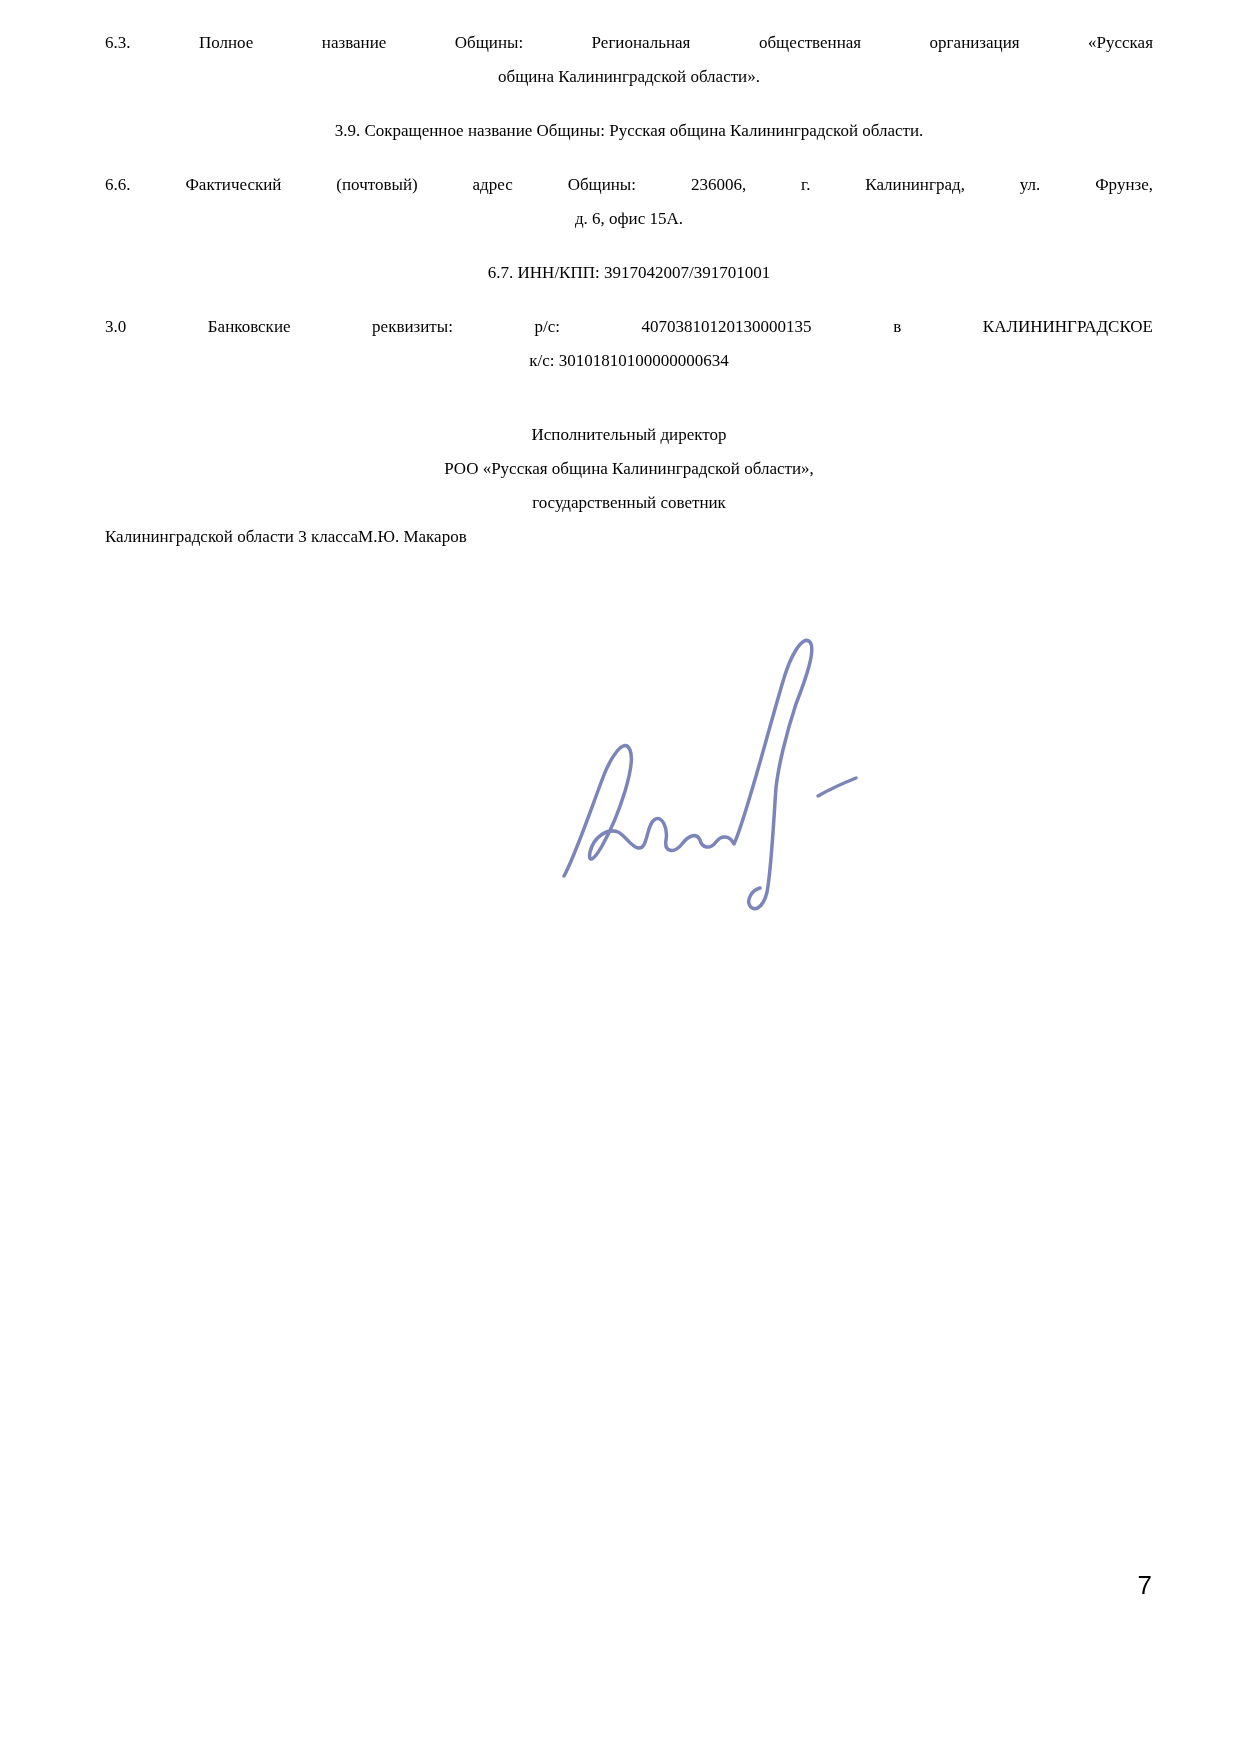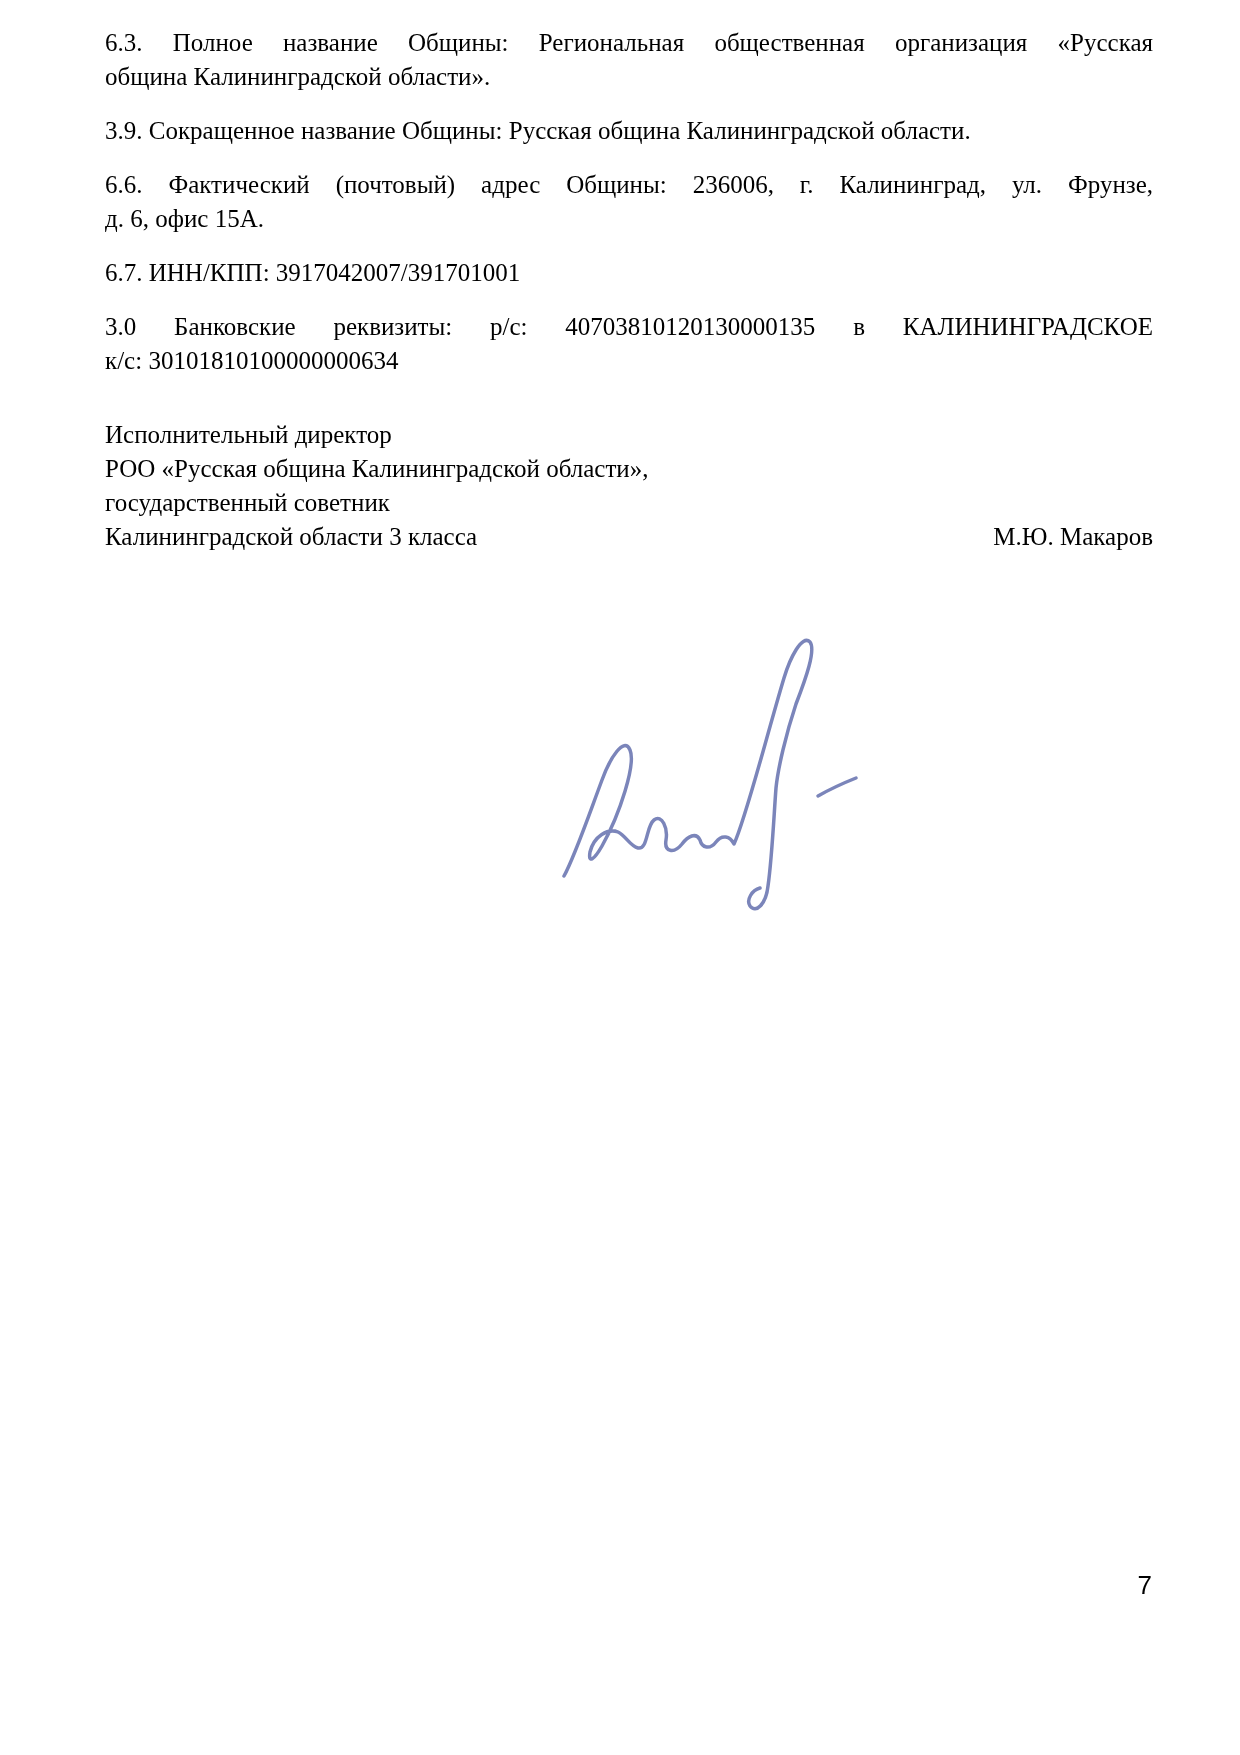--- a/index.html
+++ b/index.html
@@ -10,37 +10,36 @@
     background: #ffffff;
     color: #000000;
     font-family: "Liberation Serif", "DejaVu Serif", serif;
     overflow: hidden;
   }
   .content {
     position: absolute;
     left: 105px;
     top: 26px;
     width: 1048px;
-    font-size: 25px;
+    font-size: 17px;
     line-height: 34px;
   }
   .para { margin: 0 0 20px 0; }
   .jline {            
     text-align: justify;
     text-align-last: justify;
     white-space: nowrap;
   }
   .lline {            
-    text-align: left;
+    text-align: center;
     white-space: nowrap;
   }
   .sign-block { margin-top: 40px; }
   .sig-row {
     display: flex;
-    justify-content: space-between;
     white-space: nowrap;
   }
   .signature-svg {
     position: absolute;
     left: 550px;
     top: 618px;
     width: 310px;
     height: 310px;
   }
   .page-number {

